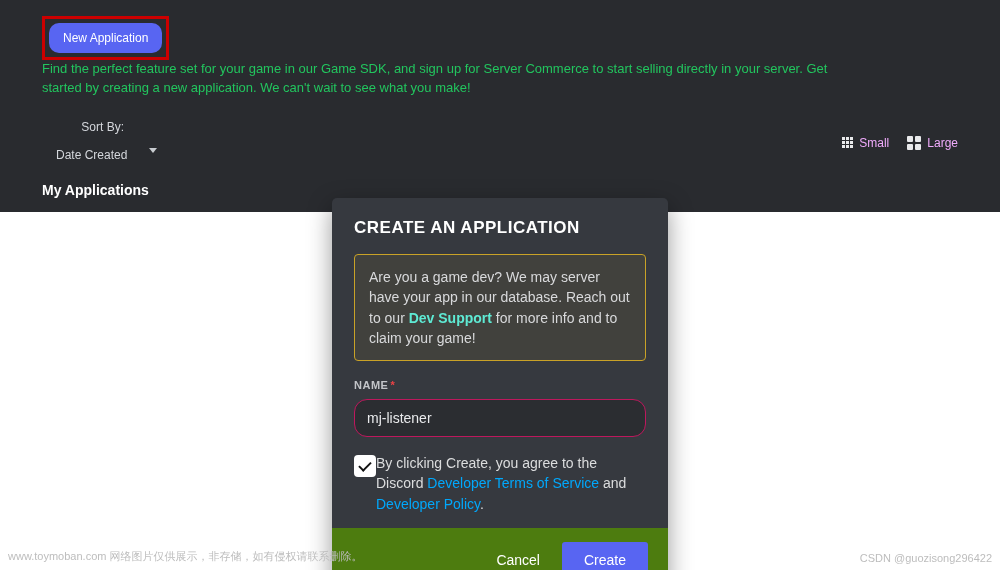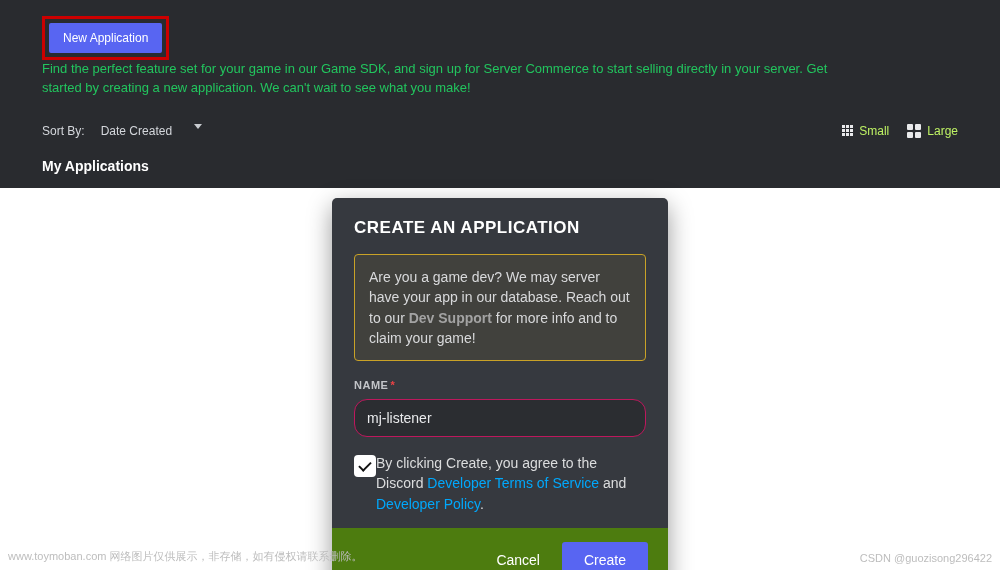--- a/index.html
+++ b/index.html
@@ -33,21 +33,21 @@
   padding: 4px;
   margin-top: -8px;
 }
 .btn-primary {
   background: #5865f2;
   color: #fff;
   border: none;
   font-size: 12px;
   font-weight: 500;
   padding: 8px 14px;
-  border-radius: 2px;
+  border-radius: 10px;
   cursor: pointer;
 }
 .description {
   font-size: 13px;
   line-height: 1.45;
   color: #22c55e;
   max-width: 820px;
   margin-bottom: 22px;
 }
 .controls-row {
@@ -55,40 +55,42 @@
   justify-content: space-between;
   align-items: center;
   margin-bottom: 16px;
 }
 .sort-group {
   display: flex;
   align-items: center;
   gap: 10px;
   font-size: 12px;
   color: #d4d7dc;
+  flex-direction: column;
 }
 .sort-select {
   display: flex;
   align-items: flex-start;
   gap: 22px;
   background: transparent;
   padding: 4px 6px;
+  margin-left: 8px;
 }
 .chevron-down {
   width: 0; height: 0;
   border-left: 4px solid transparent;
   border-right: 4px solid transparent;
   border-top: 5px solid #c8ccd0;
 }
 .view-group {
   display: flex;
   align-items: center;
   gap: 18px;
   font-size: 12px;
-  color: #bef264;
+  color: #f0abfc;
 }
 .view-opt {
   display: flex;
   align-items: center;
   gap: 6px;
 }
 .icon-small-grid {
   display: grid;
   grid-template-columns: repeat(3, 3px);
   grid-template-rows: repeat(3, 3px);
@@ -133,21 +135,21 @@
 .info-box {
   border: 1px solid #c9a227;
   background: rgba(201,162,39,0.08);
   border-radius: 4px;
   padding: 12px 14px;
   font-size: 14px;
   line-height: 1.45;
   color: #d8d9db;
   margin-bottom: 18px;
 }
-.info-box b { color: #a3a3a3; font-weight: 700; }
+.info-box b { color: #5eead4; font-weight: 700; }
 .field-label {
   font-size: 11px;
   font-weight: 700;
   letter-spacing: 0.5px;
   color: #c3c5c9;
   margin-bottom: 8px;
 }
 .req { color: #ed4245; margin-left: 2px; }
 .text-input {
   width: 100%;

